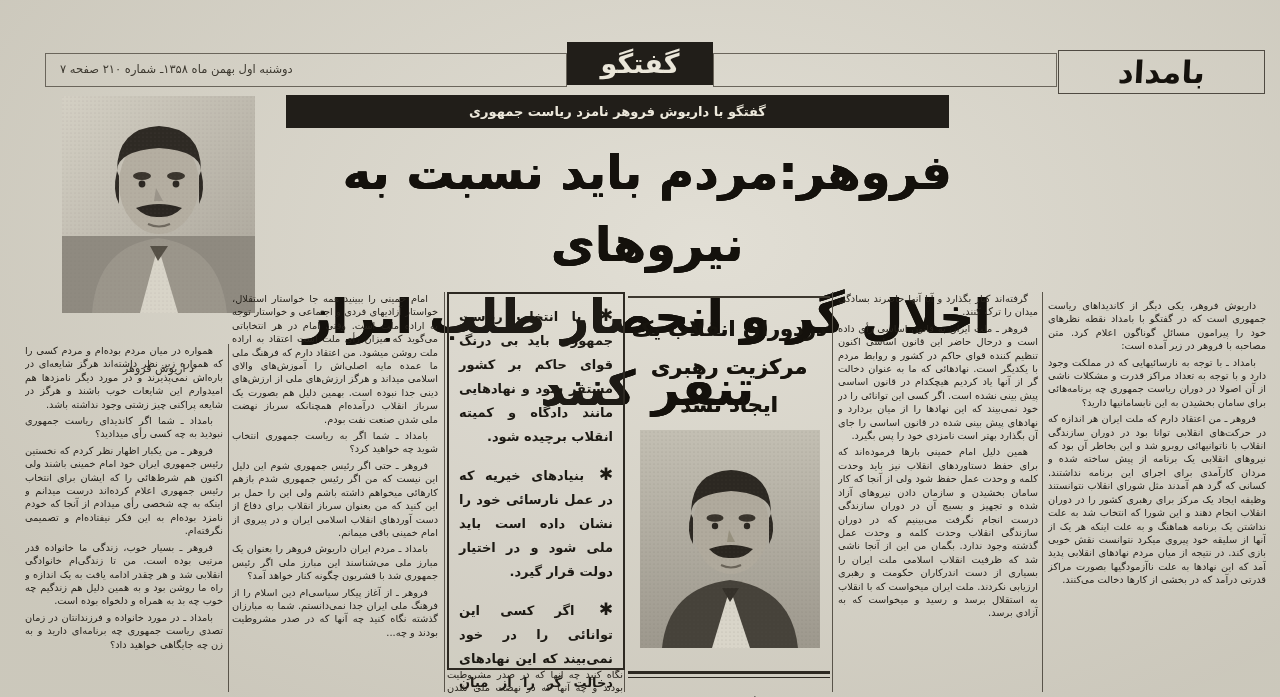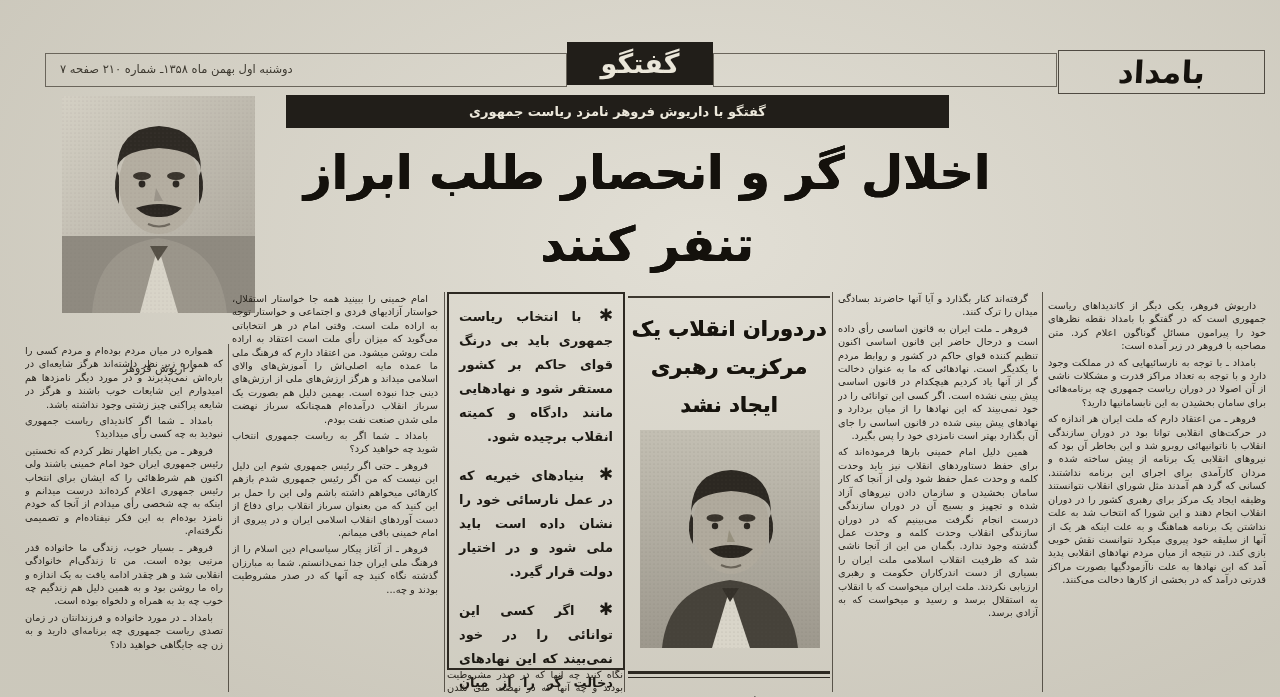--- a/index.html
+++ b/index.html
@@ -58,20 +58,21 @@
   </div>
   <div class="abs date-bar">
     <span>دوشنبه اول بهمن ماه ۱۳۵۸ـ شماره ۲۱۰   صفحه ۷</span>
   </div>
   <div class="abs right-bar"></div>
   <div class="abs section-box">گفتگو</div>
 
   <div class="abs kicker">گفتگو با داریوش فروهر نامزد ریاست جمهوری</div>
 
   <div class="abs headline">
+    <div>فروهر:مردم باید نسبت به نیروهای</div>
     <div>اخلال گر و انحصار طلب ابراز تنفر کنند</div>
   </div>
 
   <div class="abs photo" style="left:62px;top:96px;width:193px;height:217px;">
     <svg width="193" height="217" xmlns="http://www.w3.org/2000/svg">
       <defs>
         <pattern id="grain1" width="4" height="4" patternUnits="userSpaceOnUse">
           <rect width="4" height="4" fill="none"></rect>
             <circle cx="1" cy="1" r="0.6" fill="#6d685e" opacity="0.25"></circle>
         </pattern>
@@ -171,20 +172,21 @@
       <span class="star">✱</span>
       <span>اگر کسی این توانائی را در خود نمی‌بیند که این نهادهای دخالت گر را از میان بردارد و نهادهای پیش بینی شده در قانون اساسی را جای آن بگذارد بهتر است نامزدی خود را پس بگیرد.</span>
     </p>
   </div>
   <div class="abs tail" style="left:447px;top:668px;width:176px;height:28px;overflow:hidden;">نگاه کنید چه آنها که در صدر مشروطیت بودند و چه آنها که در نهضت ملی شدن صنعت نفت کوشیدند.</div>
 
   <div class="abs bodycol" style="left:232px;top:292px;width:206px;height:400px;">
       <p>امام خمینی را ببینید همه جا خواستار استقلال، خواستار آزادیهای فردی و اجتماعی و خواستار توجه به اراده ملت است. وقتی امام در هر انتخاباتی می‌گوید که میزان رأی ملت است اعتقاد به اراده ملت روشن میشود. من اعتقاد دارم که فرهنگ ملی ما عمده مایه اصلی‌اش را آموزش‌های والای اسلامی میداند و هرگز ارزش‌های ملی از ارزش‌های دینی جدا نبوده است. بهمین دلیل هم بصورت یک سرباز انقلاب درآمده‌ام همچنانکه سرباز نهضت ملی شدن صنعت نفت بودم.</p>
       <p>بامداد ـ شما اگر به ریاست جمهوری انتخاب شوید چه خواهید کرد؟</p>
       <p>فروهر ـ حتی اگر رئیس جمهوری شوم این دلیل این نیست که من اگر رئیس جمهوری شدم بازهم کارهائی میخواهم داشته باشم ولی این را حمل بر این کنید که من بعنوان سرباز انقلاب برای دفاع از دست آوردهای انقلاب اسلامی ایران و در پیروی از امام خمینی باقی میمانم.</p>
+      <p>بامداد ـ مردم ایران داریوش فروهر را بعنوان یک مبارز ملی می‌شناسند این مبارز ملی اگر رئیس جمهوری شد با قشریون چگونه کنار خواهد آمد؟</p>
       <p>فروهر ـ از آغاز پیکار سیاسی‌ام دین اسلام را از فرهنگ ملی ایران جدا نمی‌دانستم. شما به مبارزان گذشته نگاه کنید چه آنها که در صدر مشروطیت بودند و چه...</p>
     </div>
 
   <div class="abs bodycol" style="left:25px;top:344px;width:198px;height:348px;">
       <p>همواره در میان مردم بوده‌ام و مردم کسی را که همواره زیر نظر داشته‌اند هرگز شایعه‌ای در باره‌اش نمی‌پذیرند و در مورد دیگر نامزدها هم امیدوارم این شایعات خوب باشند و هرگز در شایعه پراکنی چیز زشتی وجود نداشته باشد.</p>
       <p>بامداد ـ شما اگر کاندیدای ریاست جمهوری نبودید به چه کسی رأی میدادید؟</p>
       <p>فروهر ـ من یکبار اظهار نظر کردم که نخستین رئیس جمهوری ایران خود امام خمینی باشند ولی اکنون هم شرط‌هائی را که ایشان برای انتخاب رئیس جمهوری اعلام کرده‌اند درست میدانم و اینکه به چه شخصی رأی میدادم از آنجا که خودم نامزد بوده‌ام به این فکر نیفتاده‌ام و تصمیمی نگرفته‌ام.</p>
       <p>فروهر ـ بسیار خوب، زندگی ما خانواده قدر مرتبی بوده است. من تا زندگی‌ام خانوادگی انقلابی شد و هر چقدر ادامه یافت به یک اندازه و راه ما روشن بود و به همین دلیل هم زندگیم چه خوب چه بد به همراه و دلخواه بوده است.</p>
       <p>بامداد ـ در مورد خانواده و فرزندانتان در زمان تصدی ریاست جمهوری چه برنامه‌ای دارید و به زن چه جایگاهی خواهید داد؟</p>
     </div>

